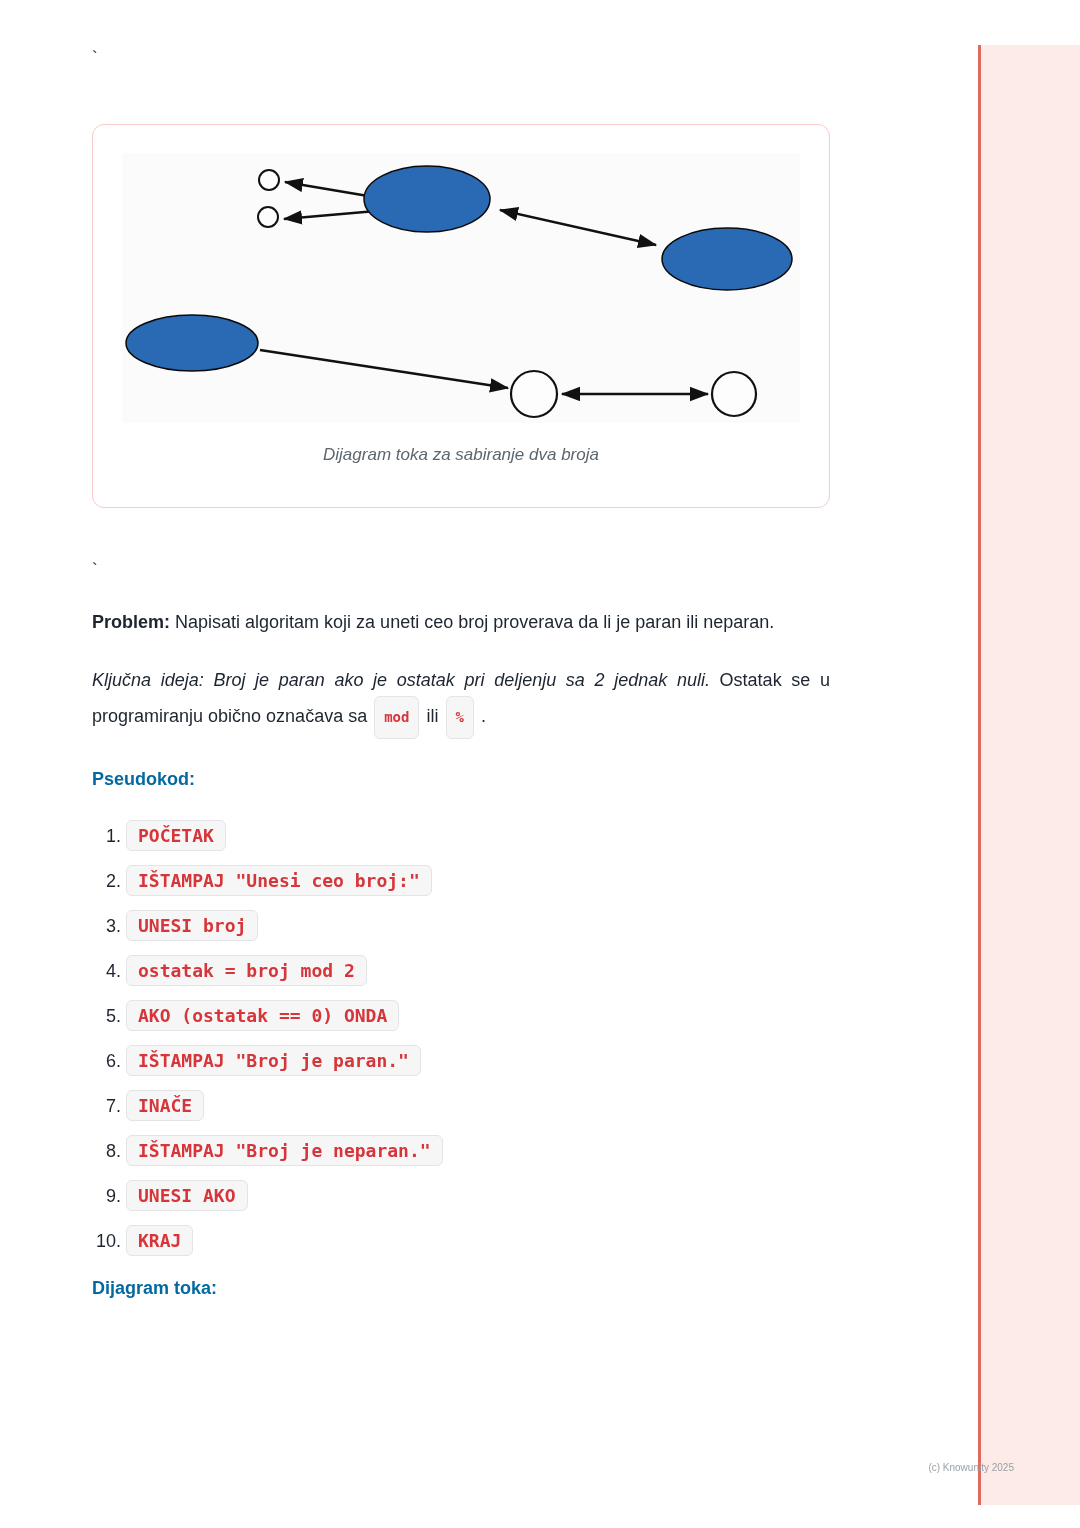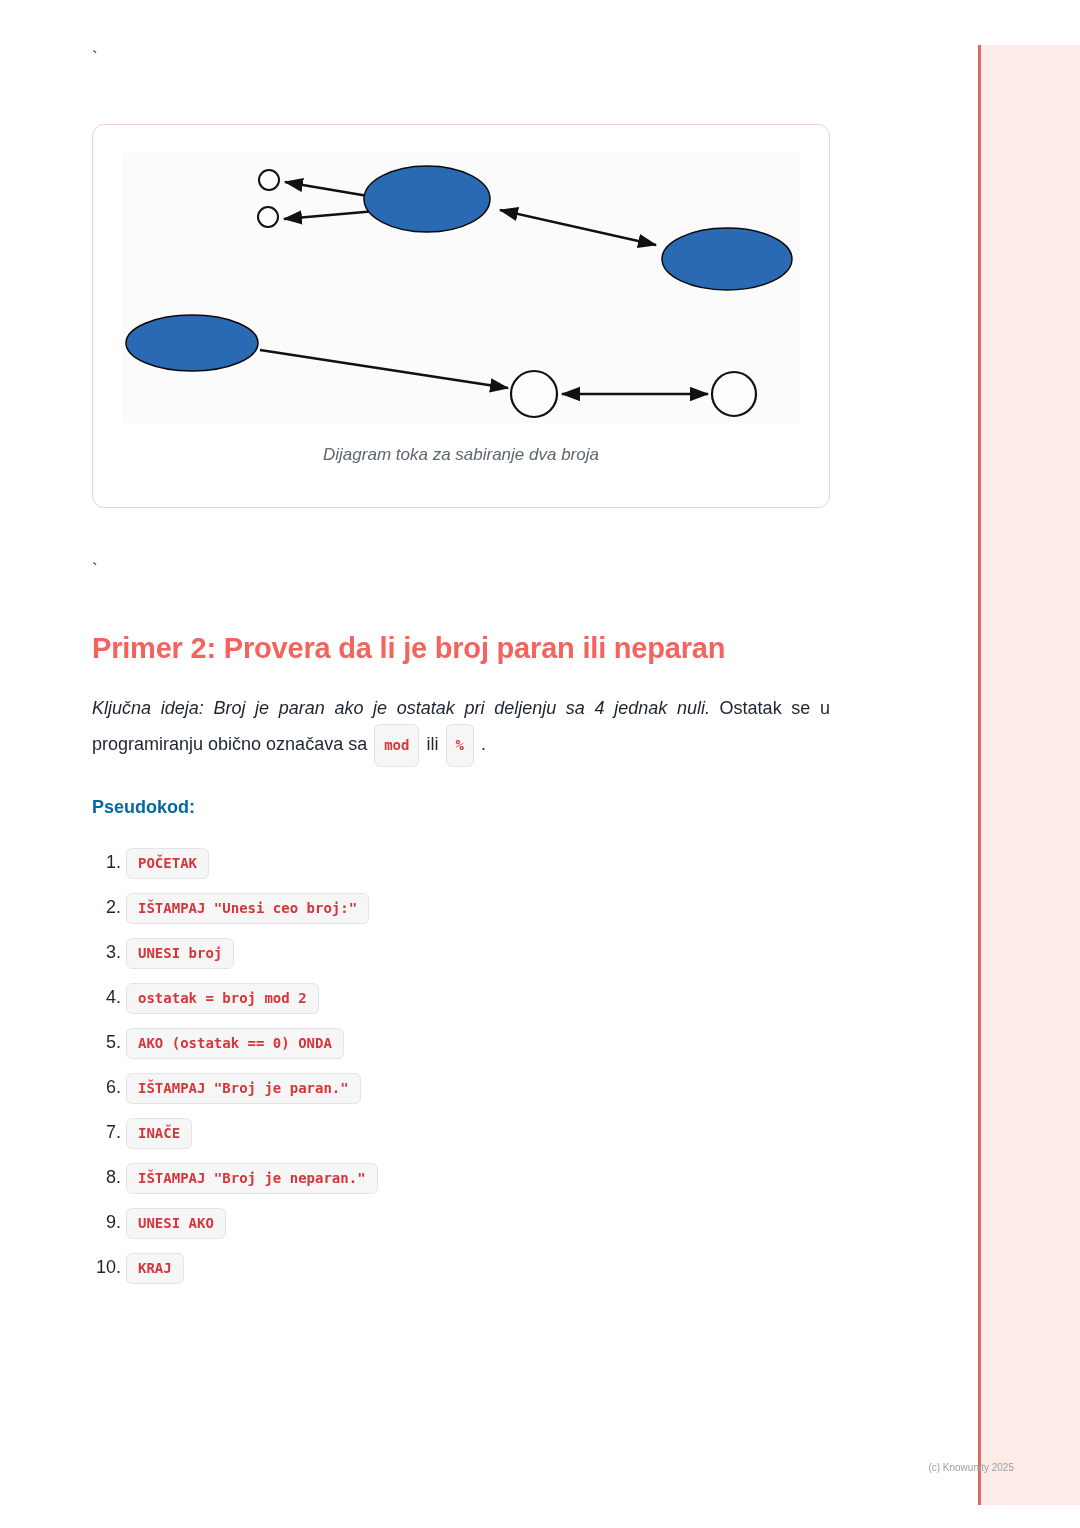--- a/index.html
+++ b/index.html
@@ -79,21 +79,21 @@
     color: #0369a1;
   }
 
   .code-chip {
     display: inline-block;
     background: #f6f6f7;
     border: 1px solid #e3e4e6;
     border-radius: 6px;
     padding: 5px 11px;
     font-family: "DejaVu Sans Mono", "Liberation Mono", monospace;
-    font-size: 14px;
+    font-size: 18px;
     font-weight: 700;
     color: #d63539;
     line-height: 19px;
     white-space: nowrap;
   }
   .inline-code {
     display: inline-block;
     background: #f6f6f7;
     border: 1px solid #e3e4e6;
     border-radius: 6px;
@@ -165,25 +165,28 @@
 
         <circle cx="412" cy="241" r="23" fill="#fdfdfd" stroke="#111" stroke-width="2.2"></circle>
         <circle cx="612" cy="241" r="22" fill="#fdfdfd" stroke="#111" stroke-width="2.2"></circle>
       </svg>
     </div>
     <figcaption class="figure-caption">Dijagram toka za sabiranje dva broja</figcaption>
   </figure>
 
   <div class="backtick mid">`</div>
 
-  <h2 class="heading">Primer 2: Provera da li je broj paran ili neparan</h2>
-
 
   <p class="para">
-    <em>Ključna ideja: Broj je paran ako je ostatak pri deljenju sa 4 jednak nuli.</em>
+    <strong>Problem:</strong>
+    <span>Napisati algoritam koji za uneti ceo broj proverava da li je paran ili neparan.</span>
+  </p>
+
+  <p class="para">
+    <em>Ključna ideja: Broj je paran ako je ostatak pri deljenju sa 2 jednak nuli.</em>
     <span>Ostatak se u programiranju obično označava sa</span>
     <code class="inline-code">mod</code>
     <span>ili</span>
     <code class="inline-code">%</code>
     <span>.</span>
   </p>
 
   <p class="label">Pseudokod:</p>
 
   <ol class="pseudocode-list">
@@ -192,16 +195,17 @@
     <li><code class="code-chip">UNESI broj</code></li>
     <li><code class="code-chip">ostatak = broj mod 2</code></li>
     <li><code class="code-chip">AKO (ostatak == 0) ONDA</code></li>
     <li><code class="code-chip">IŠTAMPAJ "Broj je paran."</code></li>
     <li><code class="code-chip">INAČE</code></li>
     <li><code class="code-chip">IŠTAMPAJ "Broj je neparan."</code></li>
     <li><code class="code-chip">UNESI AKO</code></li>
     <li><code class="code-chip">KRAJ</code></li>
   </ol>
 
+  <p class="label flow-label">Dijagram toka:</p>
 
 </main>
 
 <div class="footer-copyright">(c) Knowunity 2025</div>
 
 </body></html>

